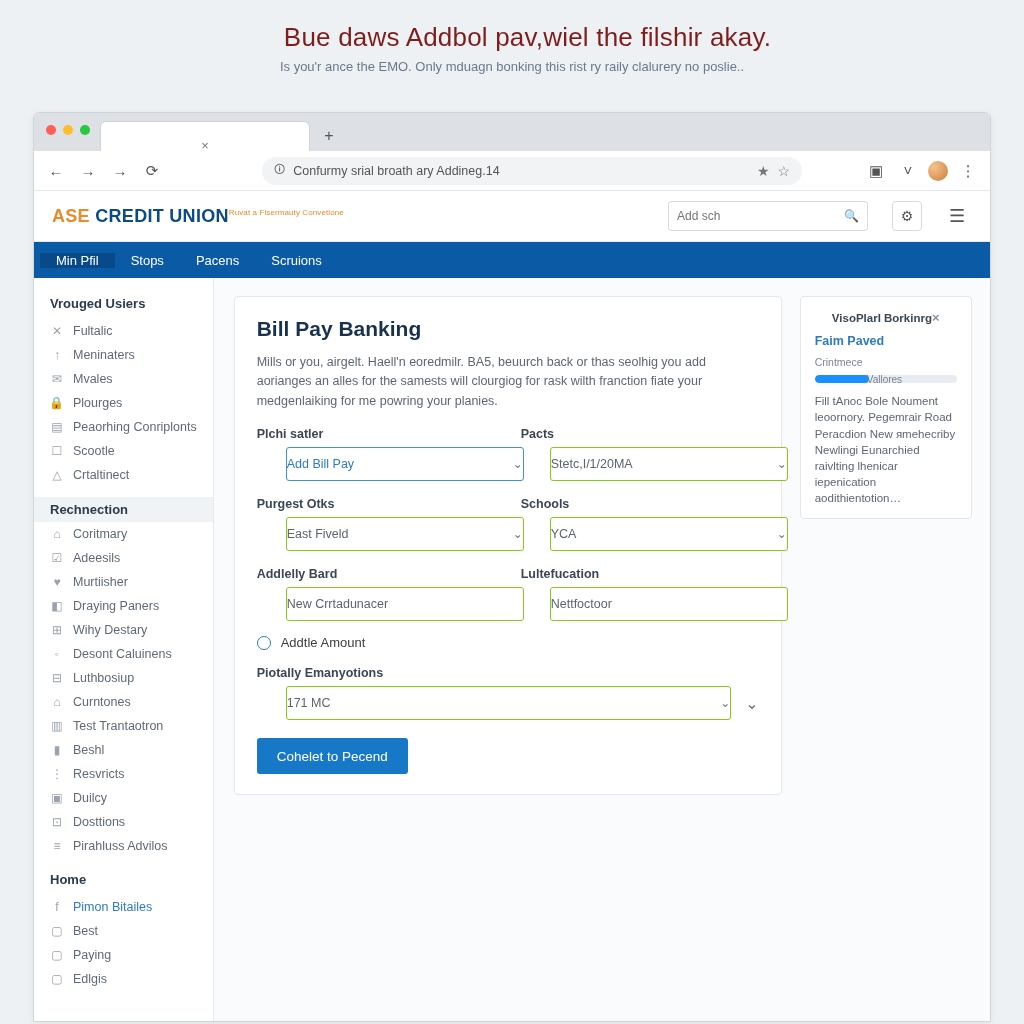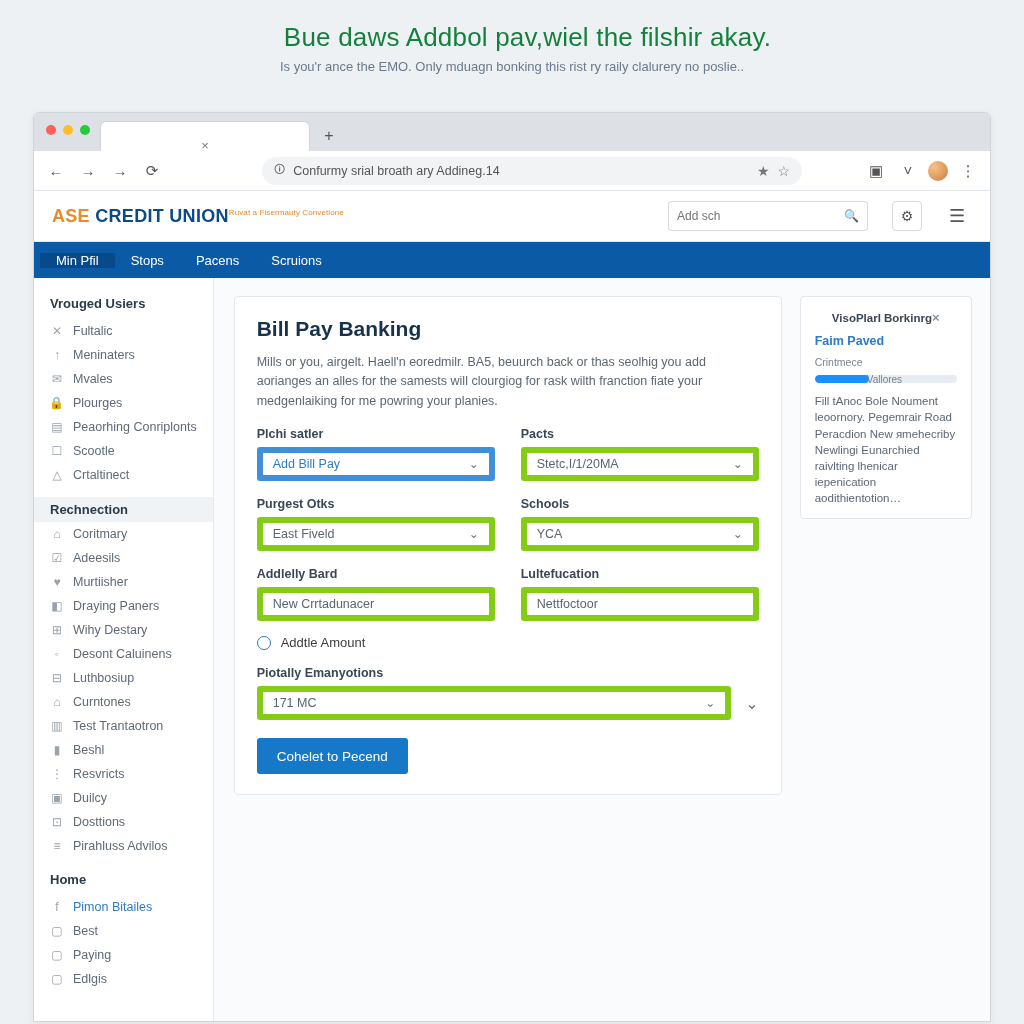--- a/index.html
+++ b/index.html
@@ -12,21 +12,21 @@
     color: #333;
   }
   
   .promo {
     text-align: center;
     padding: 22px 0 14px 0;
   }
   .promo-title {
     font-size: 26px;
     font-weight: 400;
-    color: #15803d;
+    color: #7f1d1d;
     letter-spacing: .2px;
     margin-left: 31px;
   }
   .promo-sub {
     font-size: 13px;
     color: #6a7a8a;
     margin-top: 6px;
   }
   
   .browser {
@@ -210,23 +210,23 @@
   .card .desc{
     font-size:12.5px;color:#5c6773;line-height:1.55;margin-bottom:16px;
   }
   .formgrid{
     display:grid;grid-template-columns:1fr 1fr;gap:16px 26px;
   }
   .field label{
     display:block;font-size:12.5px;font-weight:600;color:#3a4754;margin-bottom:6px;
   }
   .select, .input{
-    width:100%;height:34px;border:6px solid #84cc16;border-radius:3px;
-    display:flex;align-items:center;padding:0 10px;font-size:12.5px;color:#5a6470;
-    background:#fff;position:relative;
+    width:100%;height:34px;border:1px solid #84cc16;border-radius:3px;
+    display:flex;align-items:center;padding:0 0;font-size:12.5px;color:#5a6470;
+    background:#fff;position:relative;margin-left:29px;
   }
   .select.focused{border-color:#3f90d9;color:#2d7bc8;}
   .select .chev{margin-left:auto;color:#6d7884;font-size:12px;}
   .radio-row{
     grid-column:1/3;display:flex;align-items:center;gap:10px;font-size:13px;color:#404040;
     margin-top:-2px;
   }
   .radio{width:14px;height:14px;border:1.5px solid #2d7bc8;border-radius:50%;}
   .wide{grid-column:1/3;}
   .wide-row{display:flex;align-items:center;gap:14px;}

